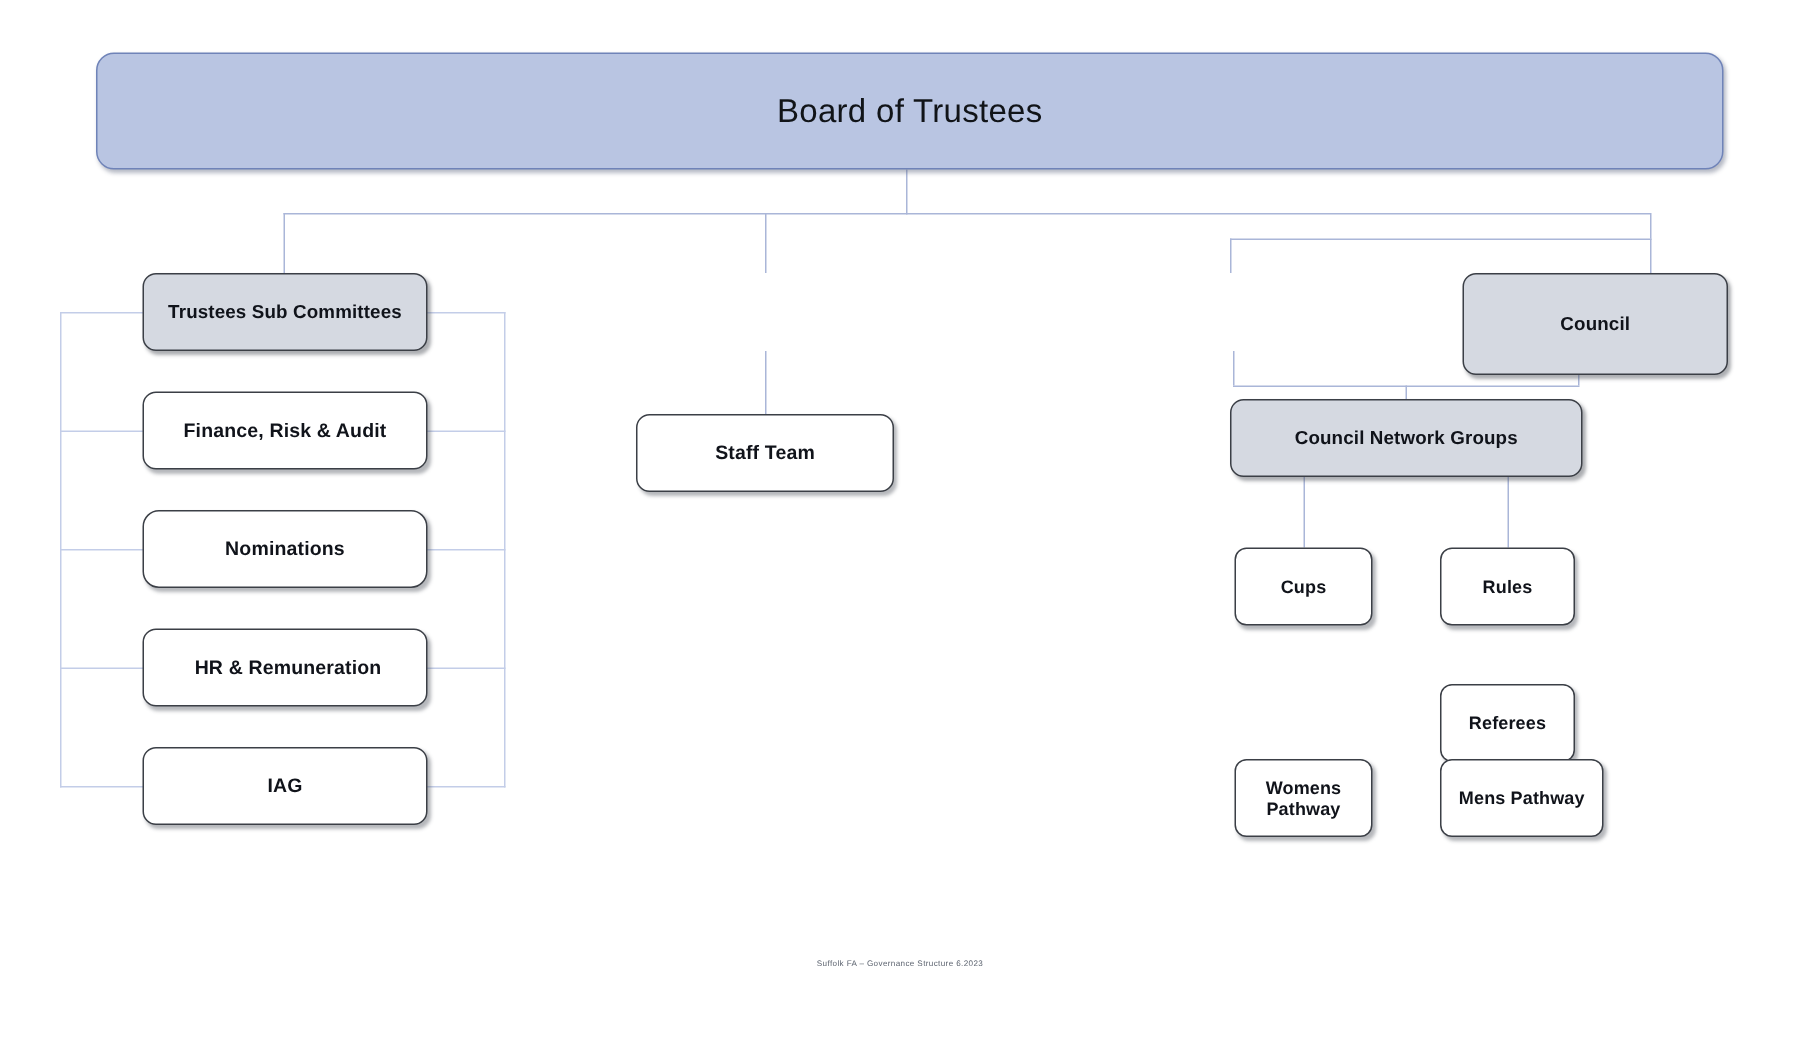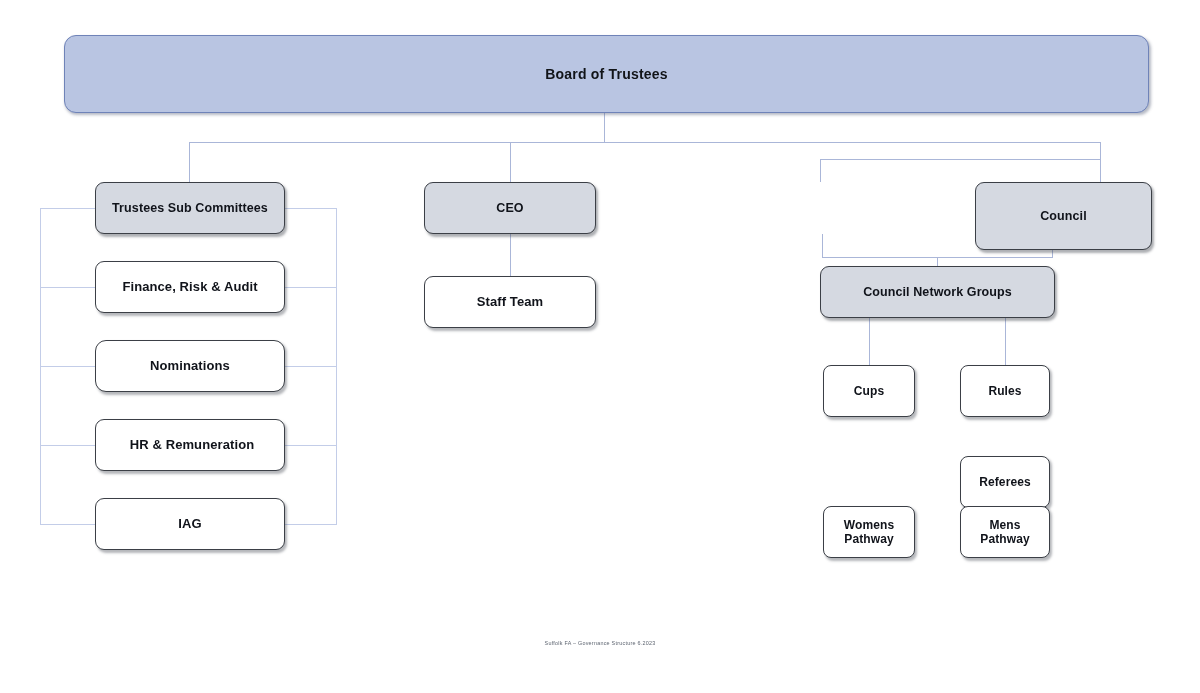--- a/index.html
+++ b/index.html
@@ -43,22 +43,22 @@
     line-height: 1.18;
     letter-spacing: 0.1px;
     padding: 2px 6px;
   }
 
   
   .node.root {
     background: #b9c5e2;
     border: 1.5px solid #6f83b8;
     border-radius: 12px;
-    font-size: 14px;
-    font-weight: bold;
+    font-size: 22px;
+    font-weight: normal;
     color: #111418;
     box-shadow: 1.5px 2px 3px rgba(90,100,125,0.45);
     letter-spacing: 0.2px;
   }
 
   
   .node.grey {
     background: #d5d9e1;
     border: 1.6px solid #3b3f46;
     box-shadow: 2px 2.5px 2.5px rgba(70,75,85,0.45);
@@ -137,35 +137,34 @@
   <div class="node grey" style="left:95px; top:182px; width:190px; height:52px;">Trustees Sub Committees</div>
 
   <div class="node white" style="left:95px; top:261px; width:190px; height:52px;">Finance, Risk &amp; Audit</div>
 
   <div class="node white" style="left:95px; top:340px; width:190px; height:52px;border-radius:11px;">Nominations</div>
 
   <div class="node white" style="left:95px; top:419px; width:190px; height:52px;padding-left:10px;">HR &amp; Remuneration</div>
 
   <div class="node white" style="left:95px; top:498px; width:190px; height:52px;">IAG</div>
 
-  <div class="node grey" style="left:424px; top:182px; width:172px; height:52px;">CEO</div>
 
   <div class="node white" style="left:424px; top:276px; width:172px; height:52px;">Staff Team</div>
 
 
   <div class="node grey" style="left:963px; top:182px; width:177px; height:68px;margin-left:12px;">Council</div>
 
   <div class="node grey" style="left:820px; top:266px; width:235px; height:52px;">Council Network Groups</div>
 
   <div class="node white leaf" style="left:823px; top:365px; width:92px; height:52px;">Cups</div>
 
 
   <div class="node white leaf" style="left:823px; top:506px; width:92px; height:52px;">Womens Pathway</div>
 
   <div class="node white leaf" style="left:960px; top:365px; width:90px; height:52px;">Rules</div>
 
   <div class="node white leaf" style="left:960px; top:456px; width:90px; height:52px;">Referees</div>
 
-  <div class="node white leaf" style="left:960px; top:506px; width:90px; height:52px;">Mens Pathway</div>
+  <div class="node white leaf" style="left:960px; top:506px; width:109px; height:52px;">Mens Pathway</div>
 
   <div class="footer-note" style="top:640px;">Suffolk FA – Governance Structure 6.2023</div>
 
 </div>
 
 </body></html>

